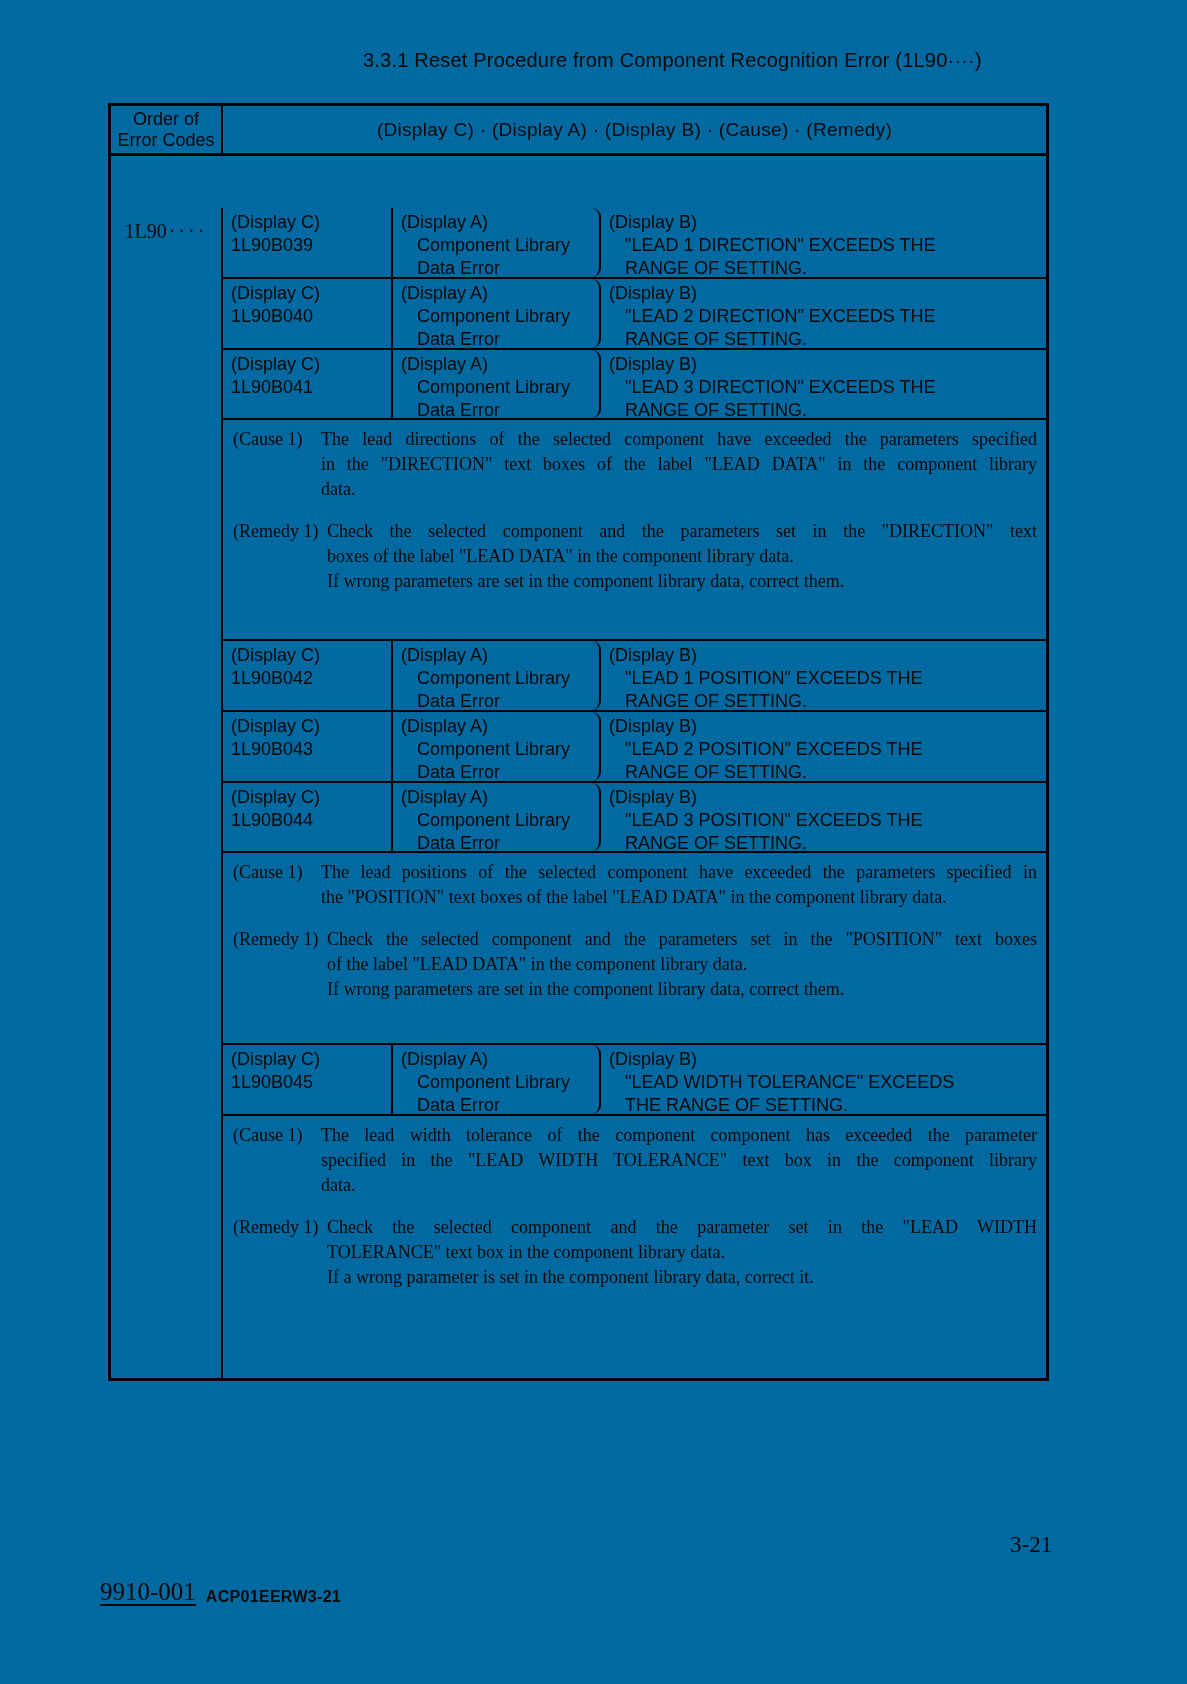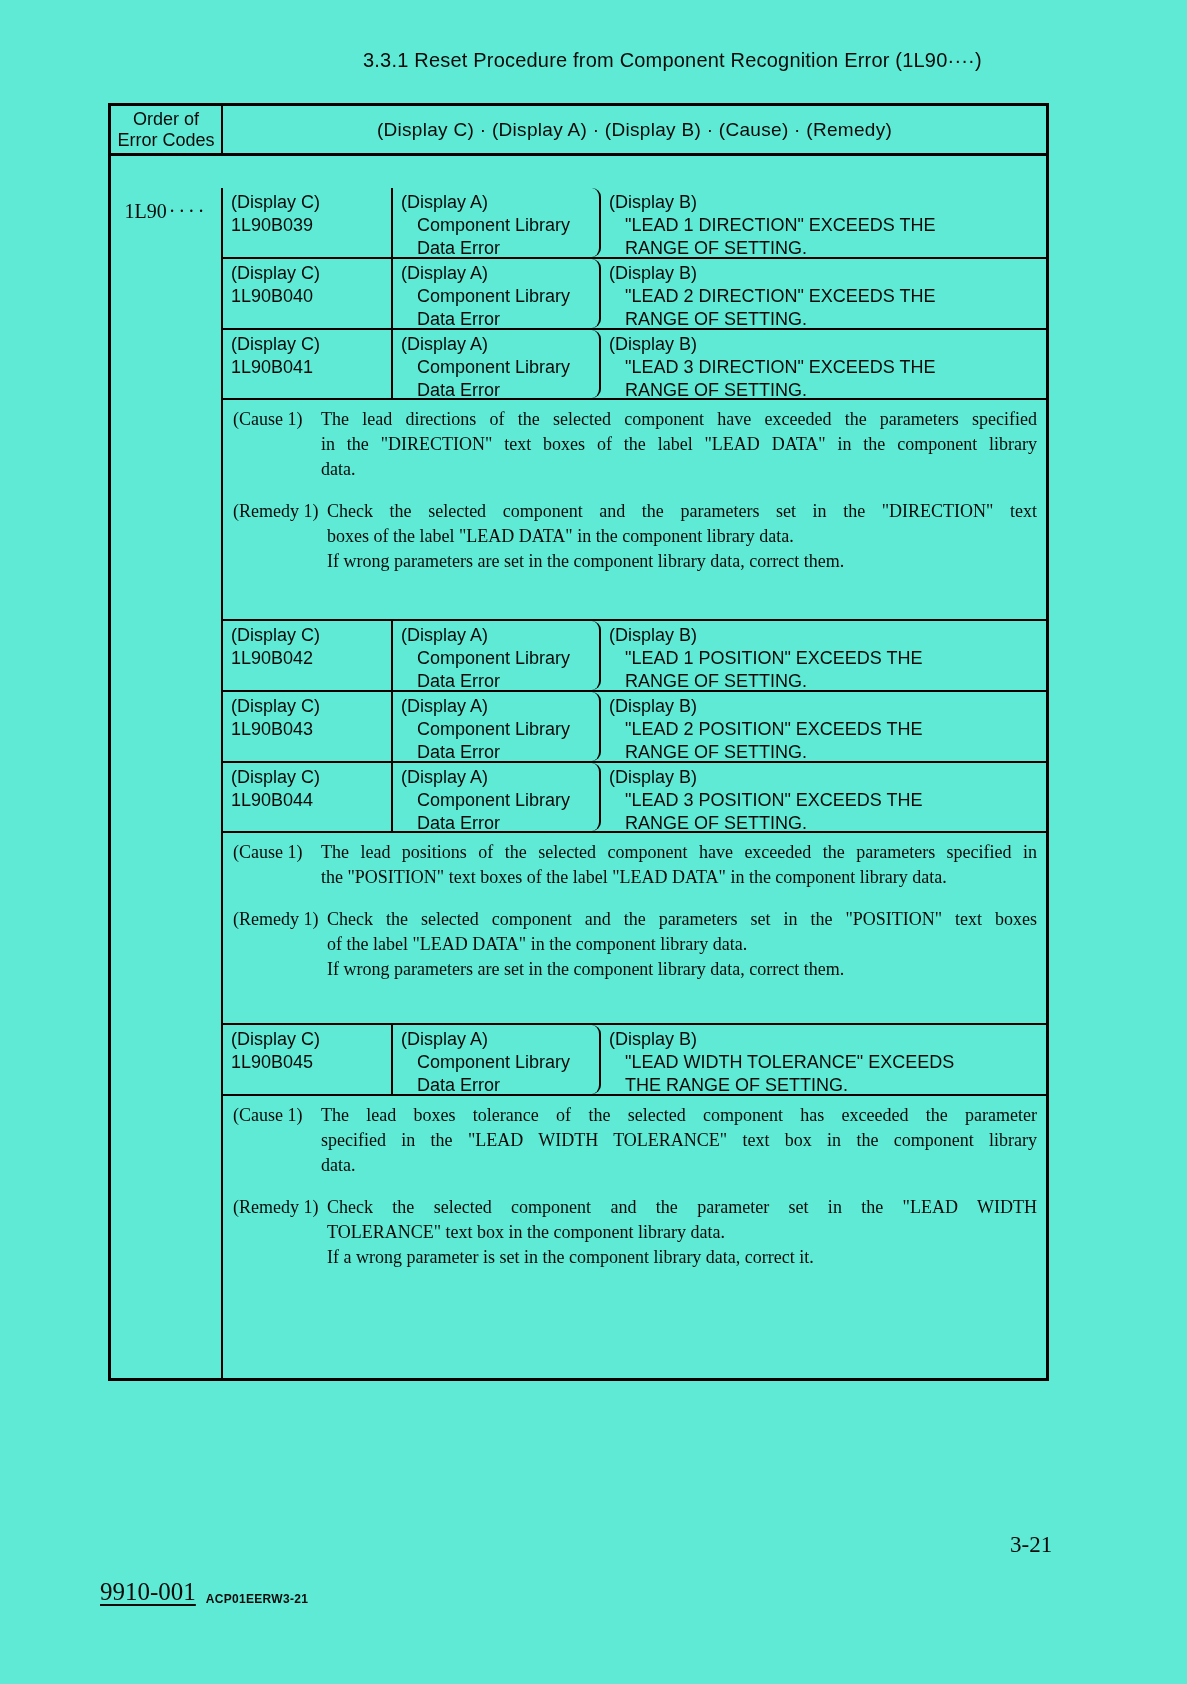--- a/index.html
+++ b/index.html
@@ -1,32 +1,32 @@
 <!DOCTYPE html>
 <html><head>
 <meta charset="utf-8">
 <style>
   * { margin:0; padding:0; box-sizing:border-box; }
   html,body { background:#e8e8e8; }
   .page {
     position:relative; width:1187px; height:1684px;
-    background:#5eead4; color:#0a0a0a;
+    background:#0369a1; color:#0a0a0a;
     font-family:"Liberation Sans", sans-serif;
     overflow:hidden;
   }
   .title {
     position:absolute; left:363px; top:49px;
     font-size:20px; font-weight:normal; letter-spacing:0.2px;
     font-family:"Liberation Sans", sans-serif;
   }
   .etable {
     position:absolute; left:108px; top:103px;
     width:941px; height:1278px;
     border:3px solid #000;
-    display:flex; flex-direction:column;
+    display:flex; flex-direction:column;gap:20px;
   }
   .thead { display:flex; height:50px; border-bottom:3px solid #000; flex:none; }
   .th-left {
     width:112px; border-right:2px solid #000;
     display:flex; flex-direction:column; align-items:center; justify-content:center;
     font-size:18px; line-height:21px; text-align:center;
   }
   .th-right {
     flex:1; display:flex; align-items:center; justify-content:center;
     font-size:19px; letter-spacing:0.3px;
@@ -61,21 +61,21 @@
   .remedy-p { margin-top:17px; }
   .remedy-p .plabel { width:94px; }
   .plines { flex:1; min-width:0; }
   .jl { text-align:justify; text-align-last:justify; }
 
   .footer-left { position:absolute; left:100px; top:1578px; display:flex; align-items:flex-end; }
   .doc-code {
     font-family:"Liberation Serif", serif; font-size:25px;
     text-decoration:underline; text-underline-offset:4px; text-decoration-thickness:2px;
   }
-  .doc-ref { font-weight:bold; font-size:12px; margin-left:10px; letter-spacing:0.3px; }
+  .doc-ref { font-weight:bold; font-size:16px; margin-left:10px; letter-spacing:0.3px; }
   .page-num { position:absolute; left:1010px; top:1532px; font-family:"Liberation Serif", serif; font-size:23px; }
 </style>
 </head>
 <body>
 
 <div class="page">
 
   <div class="title">3.3.1 Reset Procedure from Component Recognition Error (1L90····)</div>
 
   <div class="etable">
@@ -249,21 +249,21 @@
             <div>(Display B)</div>
             <div class="ind">"LEAD WIDTH TOLERANCE" EXCEEDS</div>
             <div class="ind">THE RANGE OF SETTING.</div>
           </div>
         </div>
 
         <div class="cause cgrow">
           <div class="para cause-p">
             <div class="plabel">(Cause 1)</div>
             <div class="plines">
-              <div class="jl">The lead boxes tolerance of the selected component has exceeded the parameter</div>
+              <div class="jl">The lead width tolerance of the component component has exceeded the parameter</div>
               <div class="jl">specified in the "LEAD WIDTH TOLERANCE" text box in the component library</div>
               <div>data.</div>
             </div>
           </div>
           <div class="para remedy-p">
             <div class="plabel">(Remedy 1)</div>
             <div class="plines">
               <div class="jl">Check the selected component and the parameter set in the "LEAD WIDTH</div>
               <div>TOLERANCE" text box in the component library data.</div>
               <div>If a wrong parameter is set in the component library data, correct it.</div>

